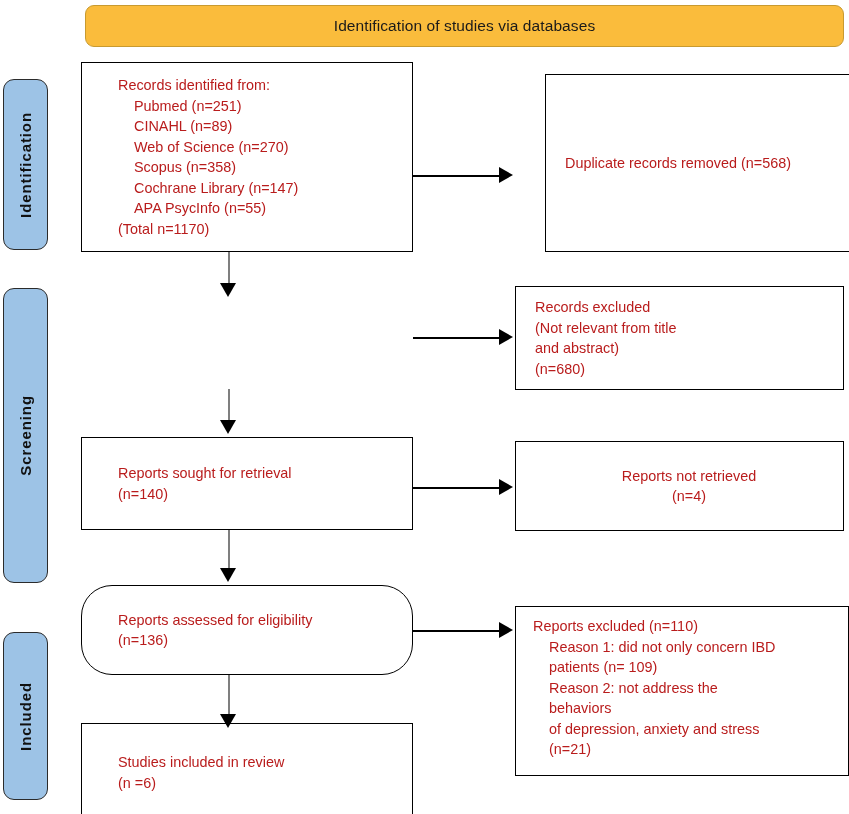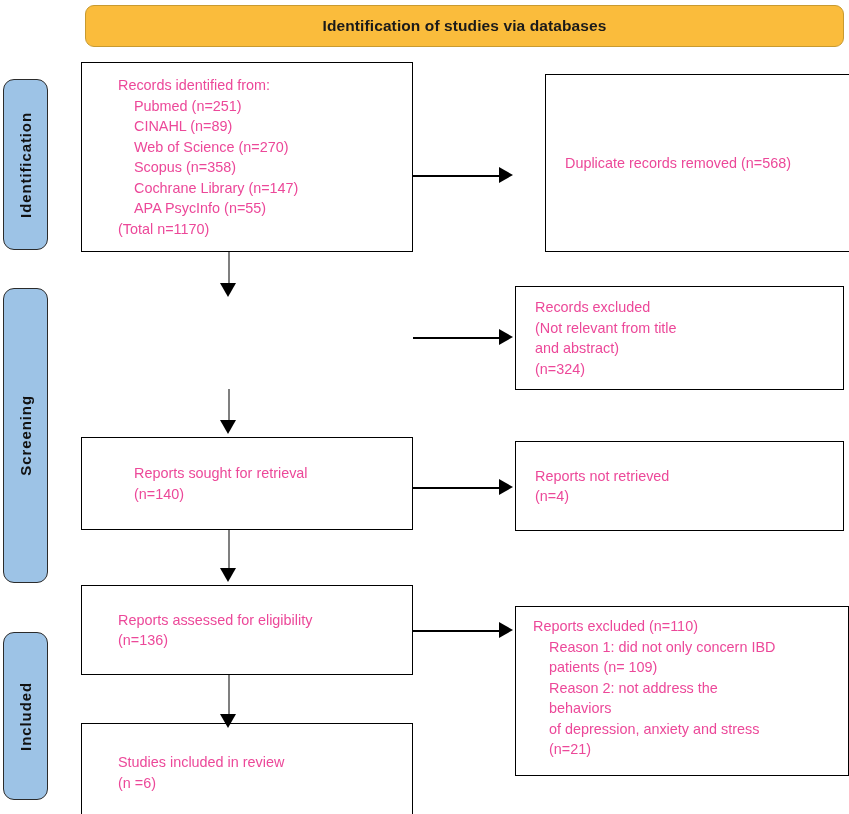--- a/index.html
+++ b/index.html
@@ -29,21 +29,21 @@
     background: #FABC3C;
     border: 1px solid #C89A30;
     border-radius: 9px;
     box-sizing: border-box;
     display: flex;
     align-items: center;
     justify-content: center;
   }
   .banner-text {
     font-size: 15.5px;
-    font-weight: bold;
+    font-weight: normal;
     color: #1a1a1a;
     letter-spacing: .1px;
   }
 
   
   .stage-tab {
     position: absolute;
     left: 3px;
     width: 45px;
     background: #9DC3E6;
@@ -68,21 +68,21 @@
   .box {
     position: absolute;
     background: #ffffff;
     border: 1.4px solid #000000;
     box-sizing: border-box;
     overflow: hidden;
   }
   .box-text {
     font-size: 14.4px;
     line-height: 20.5px;
-    color: #ec4899;
+    color: #b91c1c;
     white-space: pre-wrap;
   }
   .box.vcenter {
     display: flex;
     align-items: center;
   }
   .box.vcenter .box-text {
     width: 100%;
   }
   .pad-l-sm { padding-left: 18px; }
@@ -145,34 +145,34 @@
 
   <div class="box vcenter" style="left:545px; top:74px; width:329px; height:178px;">
     <div class="box-text" style="padding-left:19px;">Duplicate records removed (n=568)</div>
   </div>
 
 
   <div class="box" style="left:515px; top:286px; width:329px; height:104px; padding-top:10px;">
     <div class="box-text" style="padding-left:19px;">Records excluded
 (Not relevant from title
 and abstract)
-(n=324)</div>
-  </div>
-
-  <div class="box vcenter" style="left:81px; top:437px; width:332px; height:93px;padding-left:16px;">
+(n=680)</div>
+  </div>
+
+  <div class="box vcenter" style="left:81px; top:437px; width:332px; height:93px;">
     <div class="box-text" style="padding-left:36px;">Reports sought for retrieval
 (n=140)</div>
   </div>
 
   <div class="box vcenter" style="left:515px; top:441px; width:329px; height:90px;">
-    <div class="box-text" style="padding-left:19px;">Reports not retrieved
+    <div class="box-text" style="padding-left:19px;text-align:center;">Reports not retrieved
 (n=4)</div>
   </div>
 
-  <div class="box vcenter" style="left:81px; top:585px; width:332px; height:90px;">
+  <div class="box vcenter" style="left:81px; top:585px; width:332px; height:90px;border-radius:31px;">
     <div class="box-text" style="padding-left:36px;">Reports assessed for eligibility
 (n=136)</div>
   </div>
 
   <div class="box" style="left:515px; top:606px; width:334px; height:170px; padding-top:9px;">
     <div class="box-text" style="padding-left:17px;">Reports excluded (n=110)
     Reason 1: did not only concern IBD
     patients (n= 109)
     Reason 2: not address the
     behaviors

